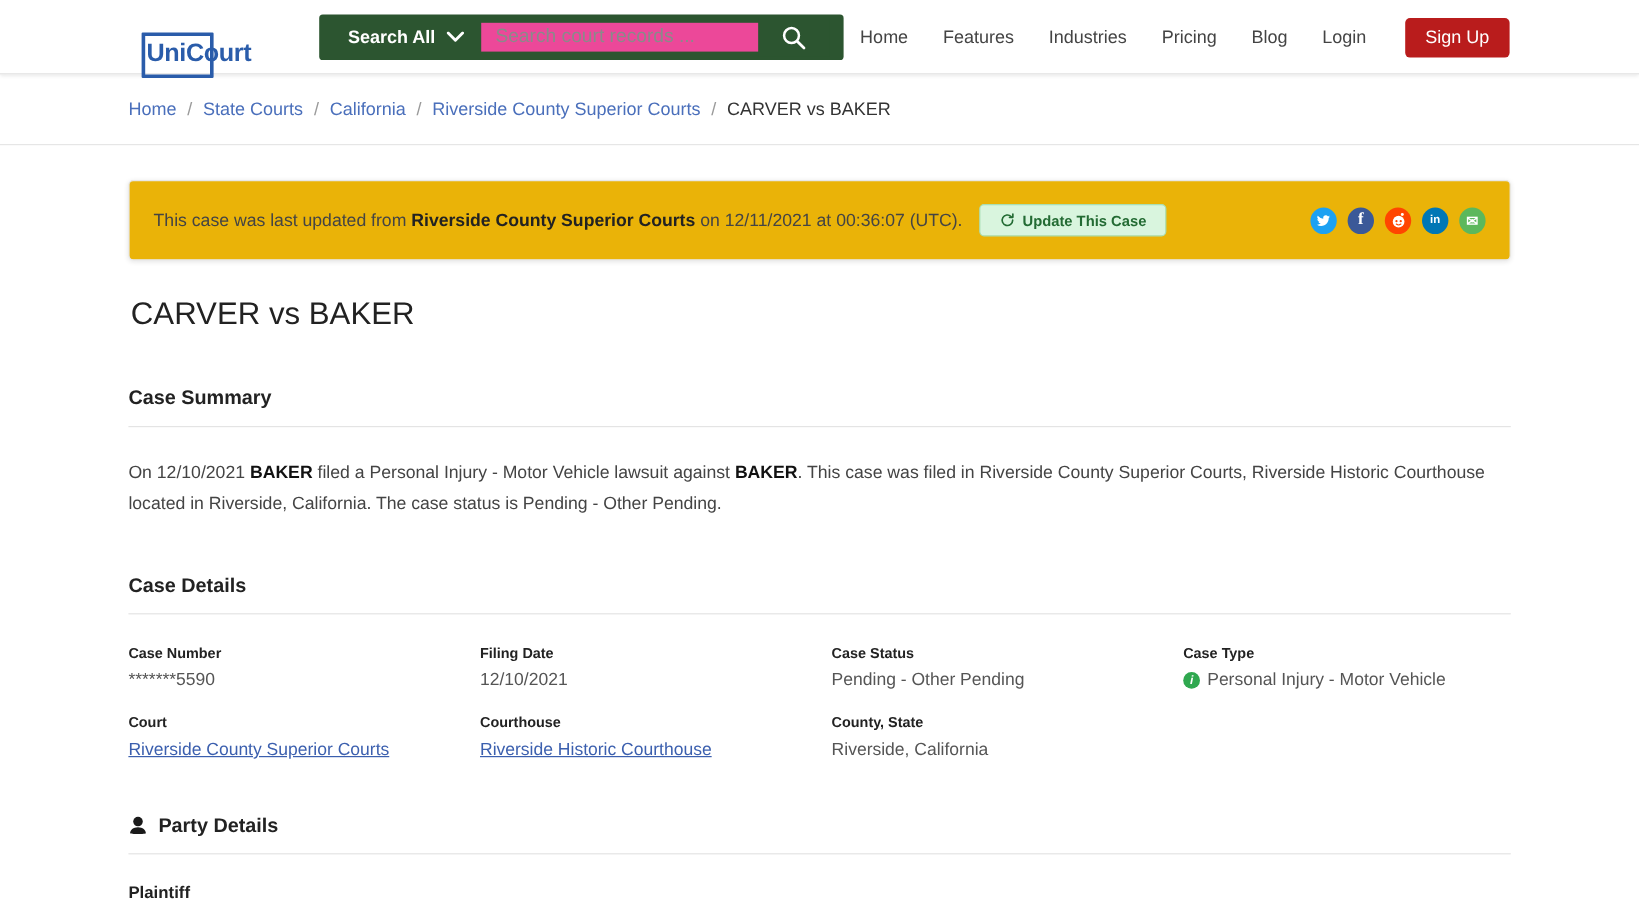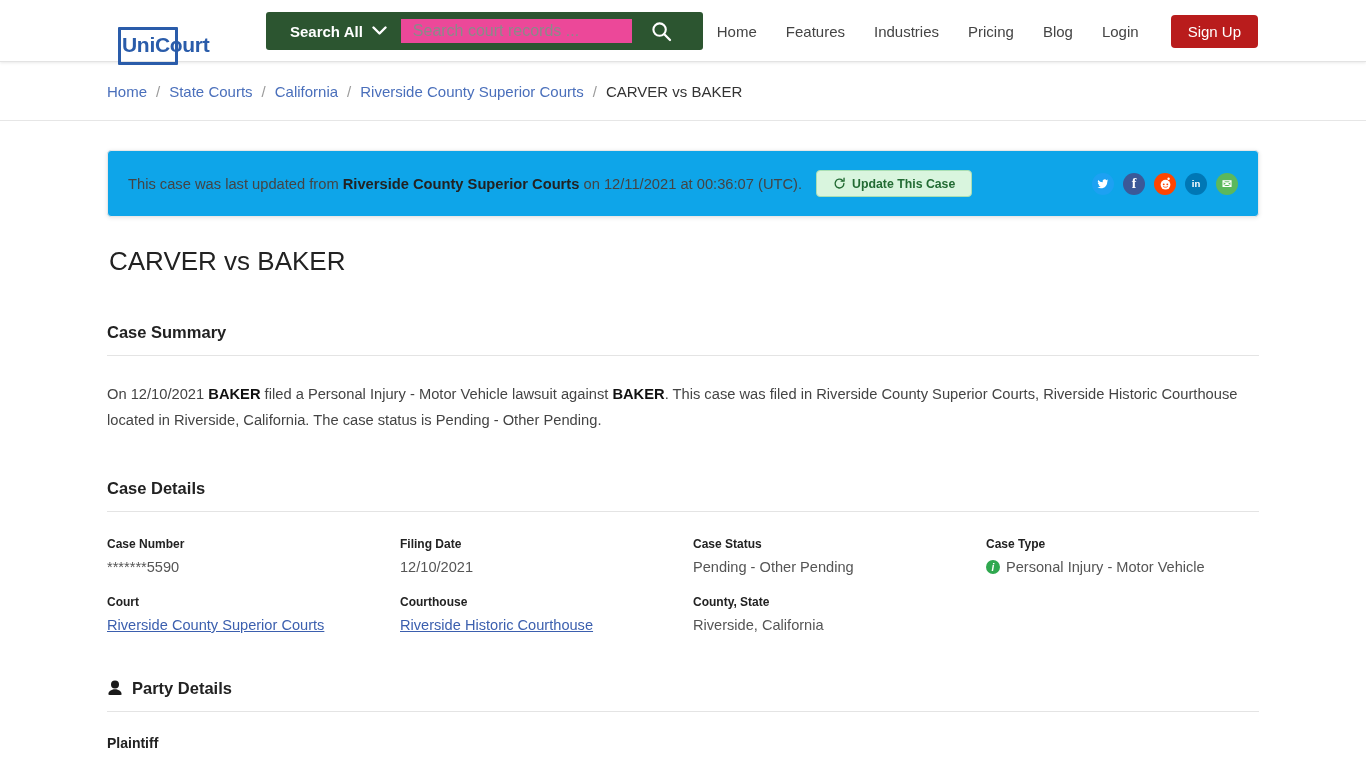--- a/index.html
+++ b/index.html
@@ -137,21 +137,21 @@
   .breadcrumb-bar a { color: #4a6fbb; text-decoration: none; }
   .breadcrumb-bar .sep { color: #9a9a9a; margin: 0 9px; }
   .breadcrumb-bar .current { color: #333; }
 
   
   .content { padding: 0 107px; }
 
   .update-card {
     margin-top: 29px;
     height: 67px;
-    background: #0ea5e9;
+    background: #eab308;
     border: 1px solid #e8e8e8;
     border-radius: 4px;
     box-shadow: 0 1px 4px rgba(0,0,0,0.10);
     display: flex;
     align-items: center;
     padding: 0 20px;
   }
   .update-text { font-size: 14.7px; color: #444; }
   .update-text b { color: #222; }
   .update-btn {

